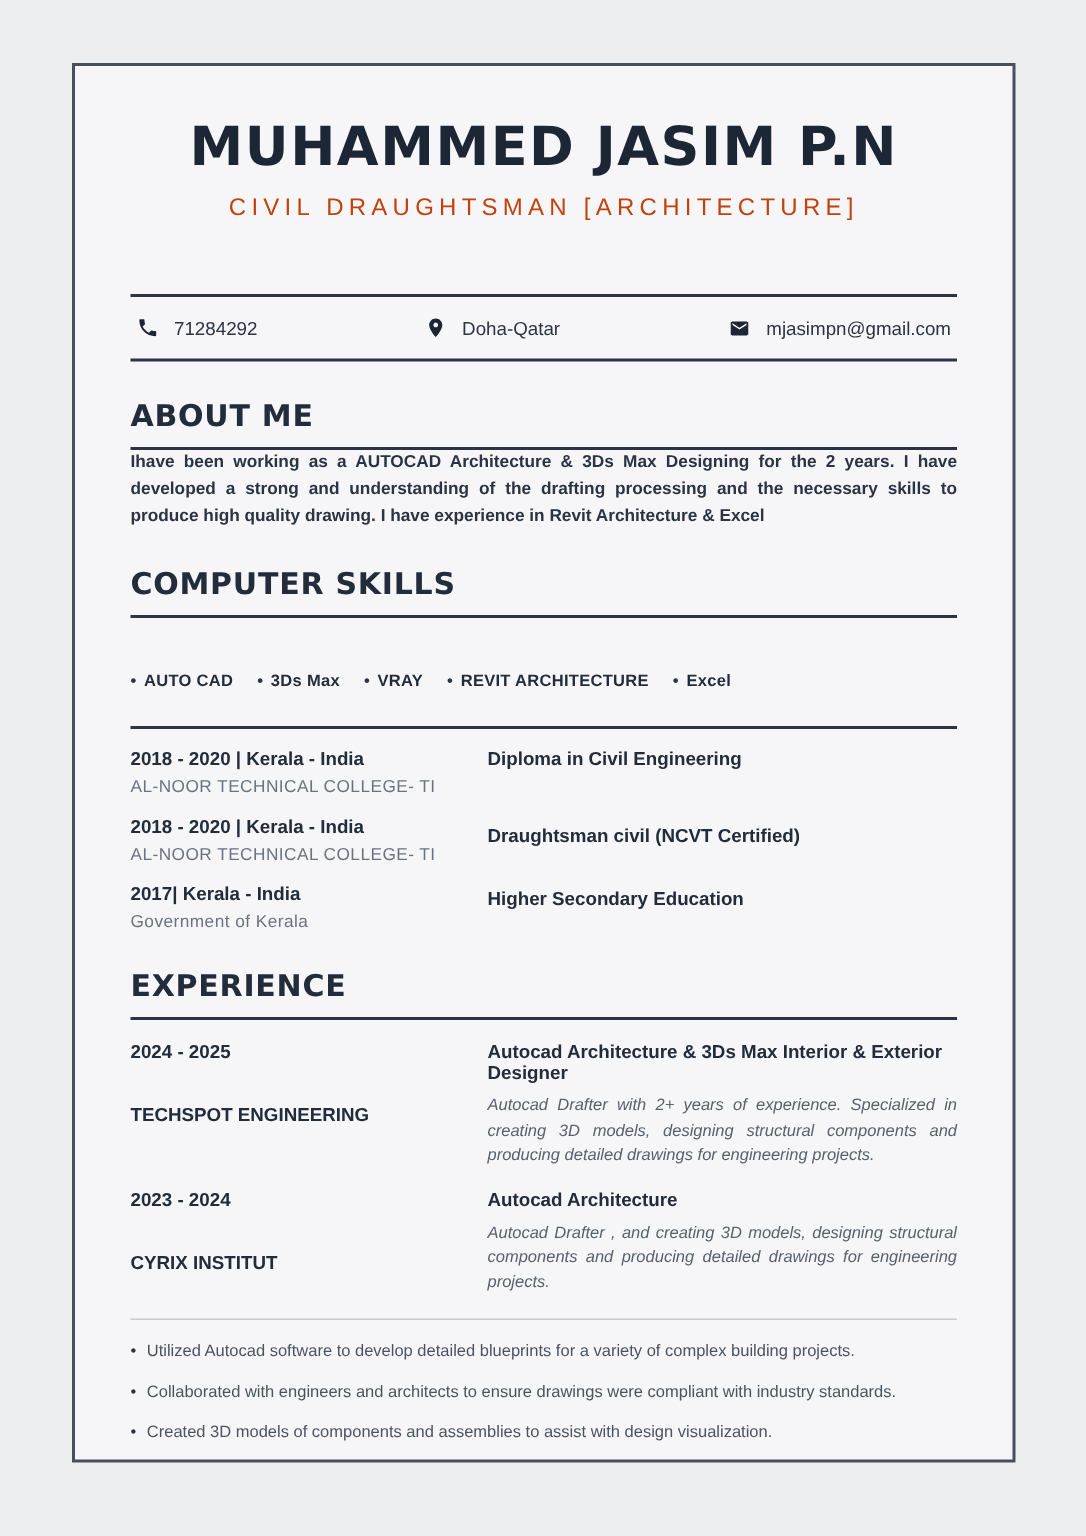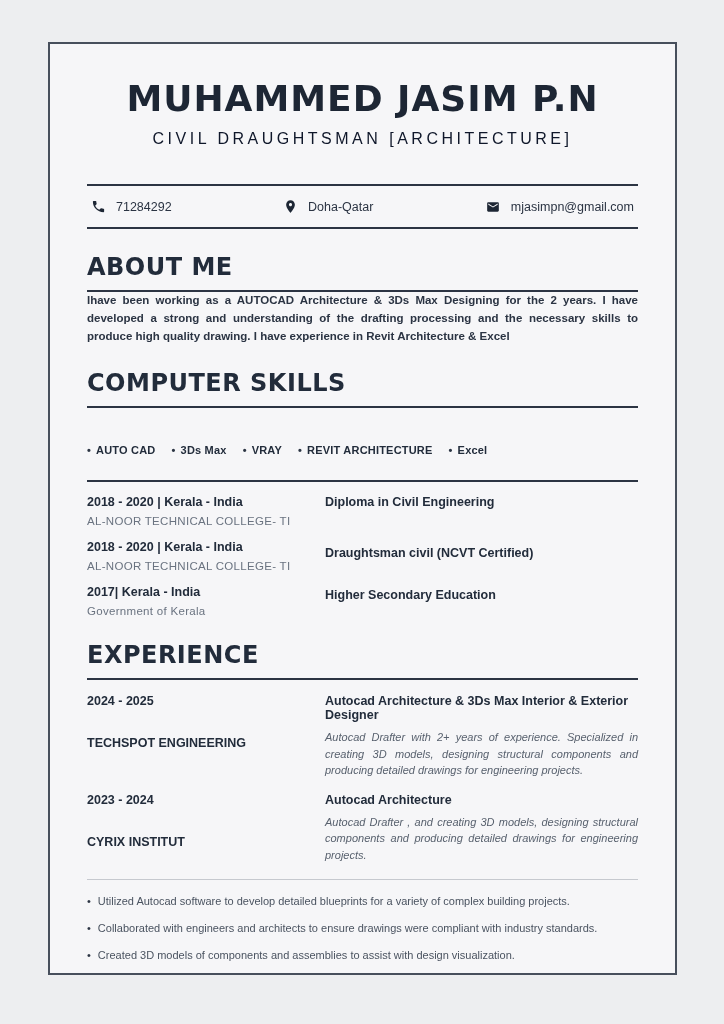--- a/index.html
+++ b/index.html
@@ -22,38 +22,38 @@
     text-align:center;
     font-family:"DejaVu Sans", sans-serif;
     font-size:36px; font-weight:800;
     letter-spacing:1px;
     color:#1d2634;
   }
   .subtitle {
     text-align:center;
     font-size:16px; font-weight:400;
     letter-spacing:3.5px;
-    color:#0f172a;
+    color:#c2410c;
     margin-top:11px;
   }
   .contact-bar {
-    margin-top:36px;
+    margin-top:48px;
     border-top:2px solid #2c3443;
     border-bottom:2px solid #2c3443;
     padding:12px 4px;
     display:flex;
     justify-content:space-between;
     align-items:center;
   }
   .contact-item { display:flex; align-items:center; gap:10px; font-size:12.5px; color:#2b3443; }
   .contact-item svg { display:block; }
   .section { margin-top:24px; }
   .section-title {
     font-family:"DejaVu Sans", sans-serif;
-    font-size:24px; font-weight:800;
+    font-size:20px; font-weight:800;
     letter-spacing:0.5px;
     color:#222c3b;
   }
   .rule { border-top:2px solid #2c3443; margin-top:9px; }
   .rule-light { border-top:1px solid #c6c9cf; margin-top:16px; }
   .about-text {
     margin-top:0;
     font-size:11.5px; font-weight:700;
     line-height:1.55;
     text-align:justify;

